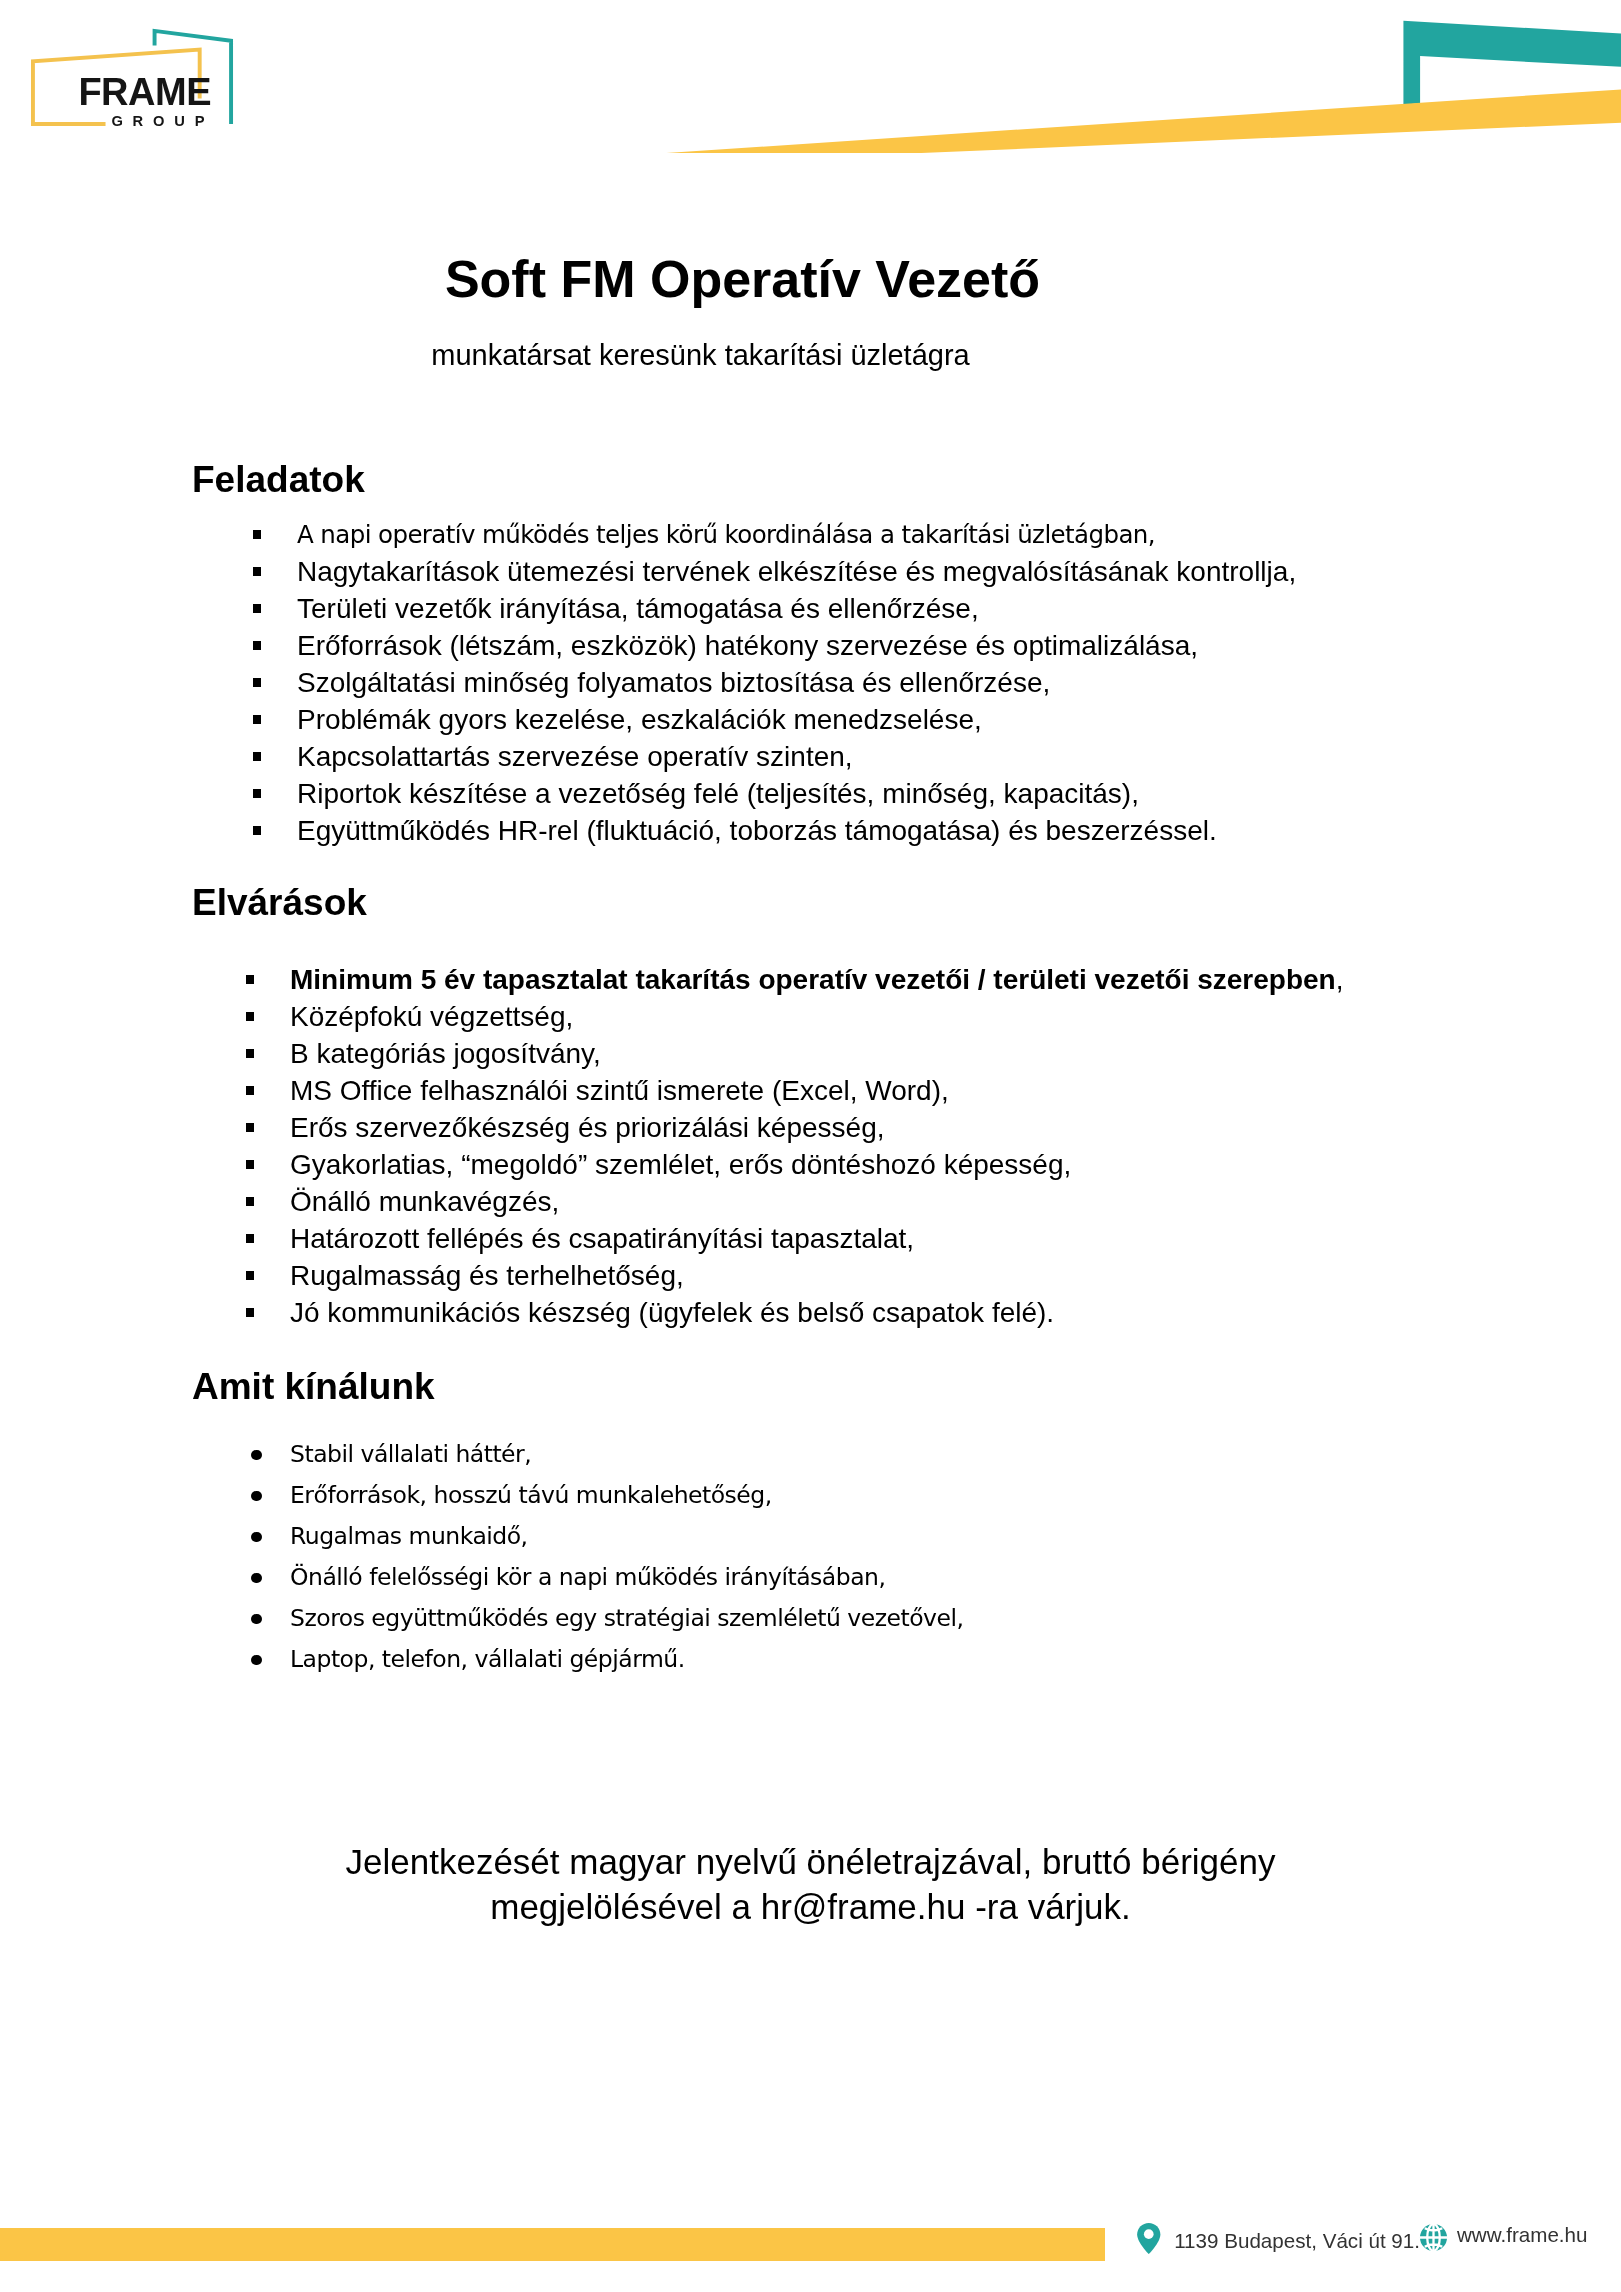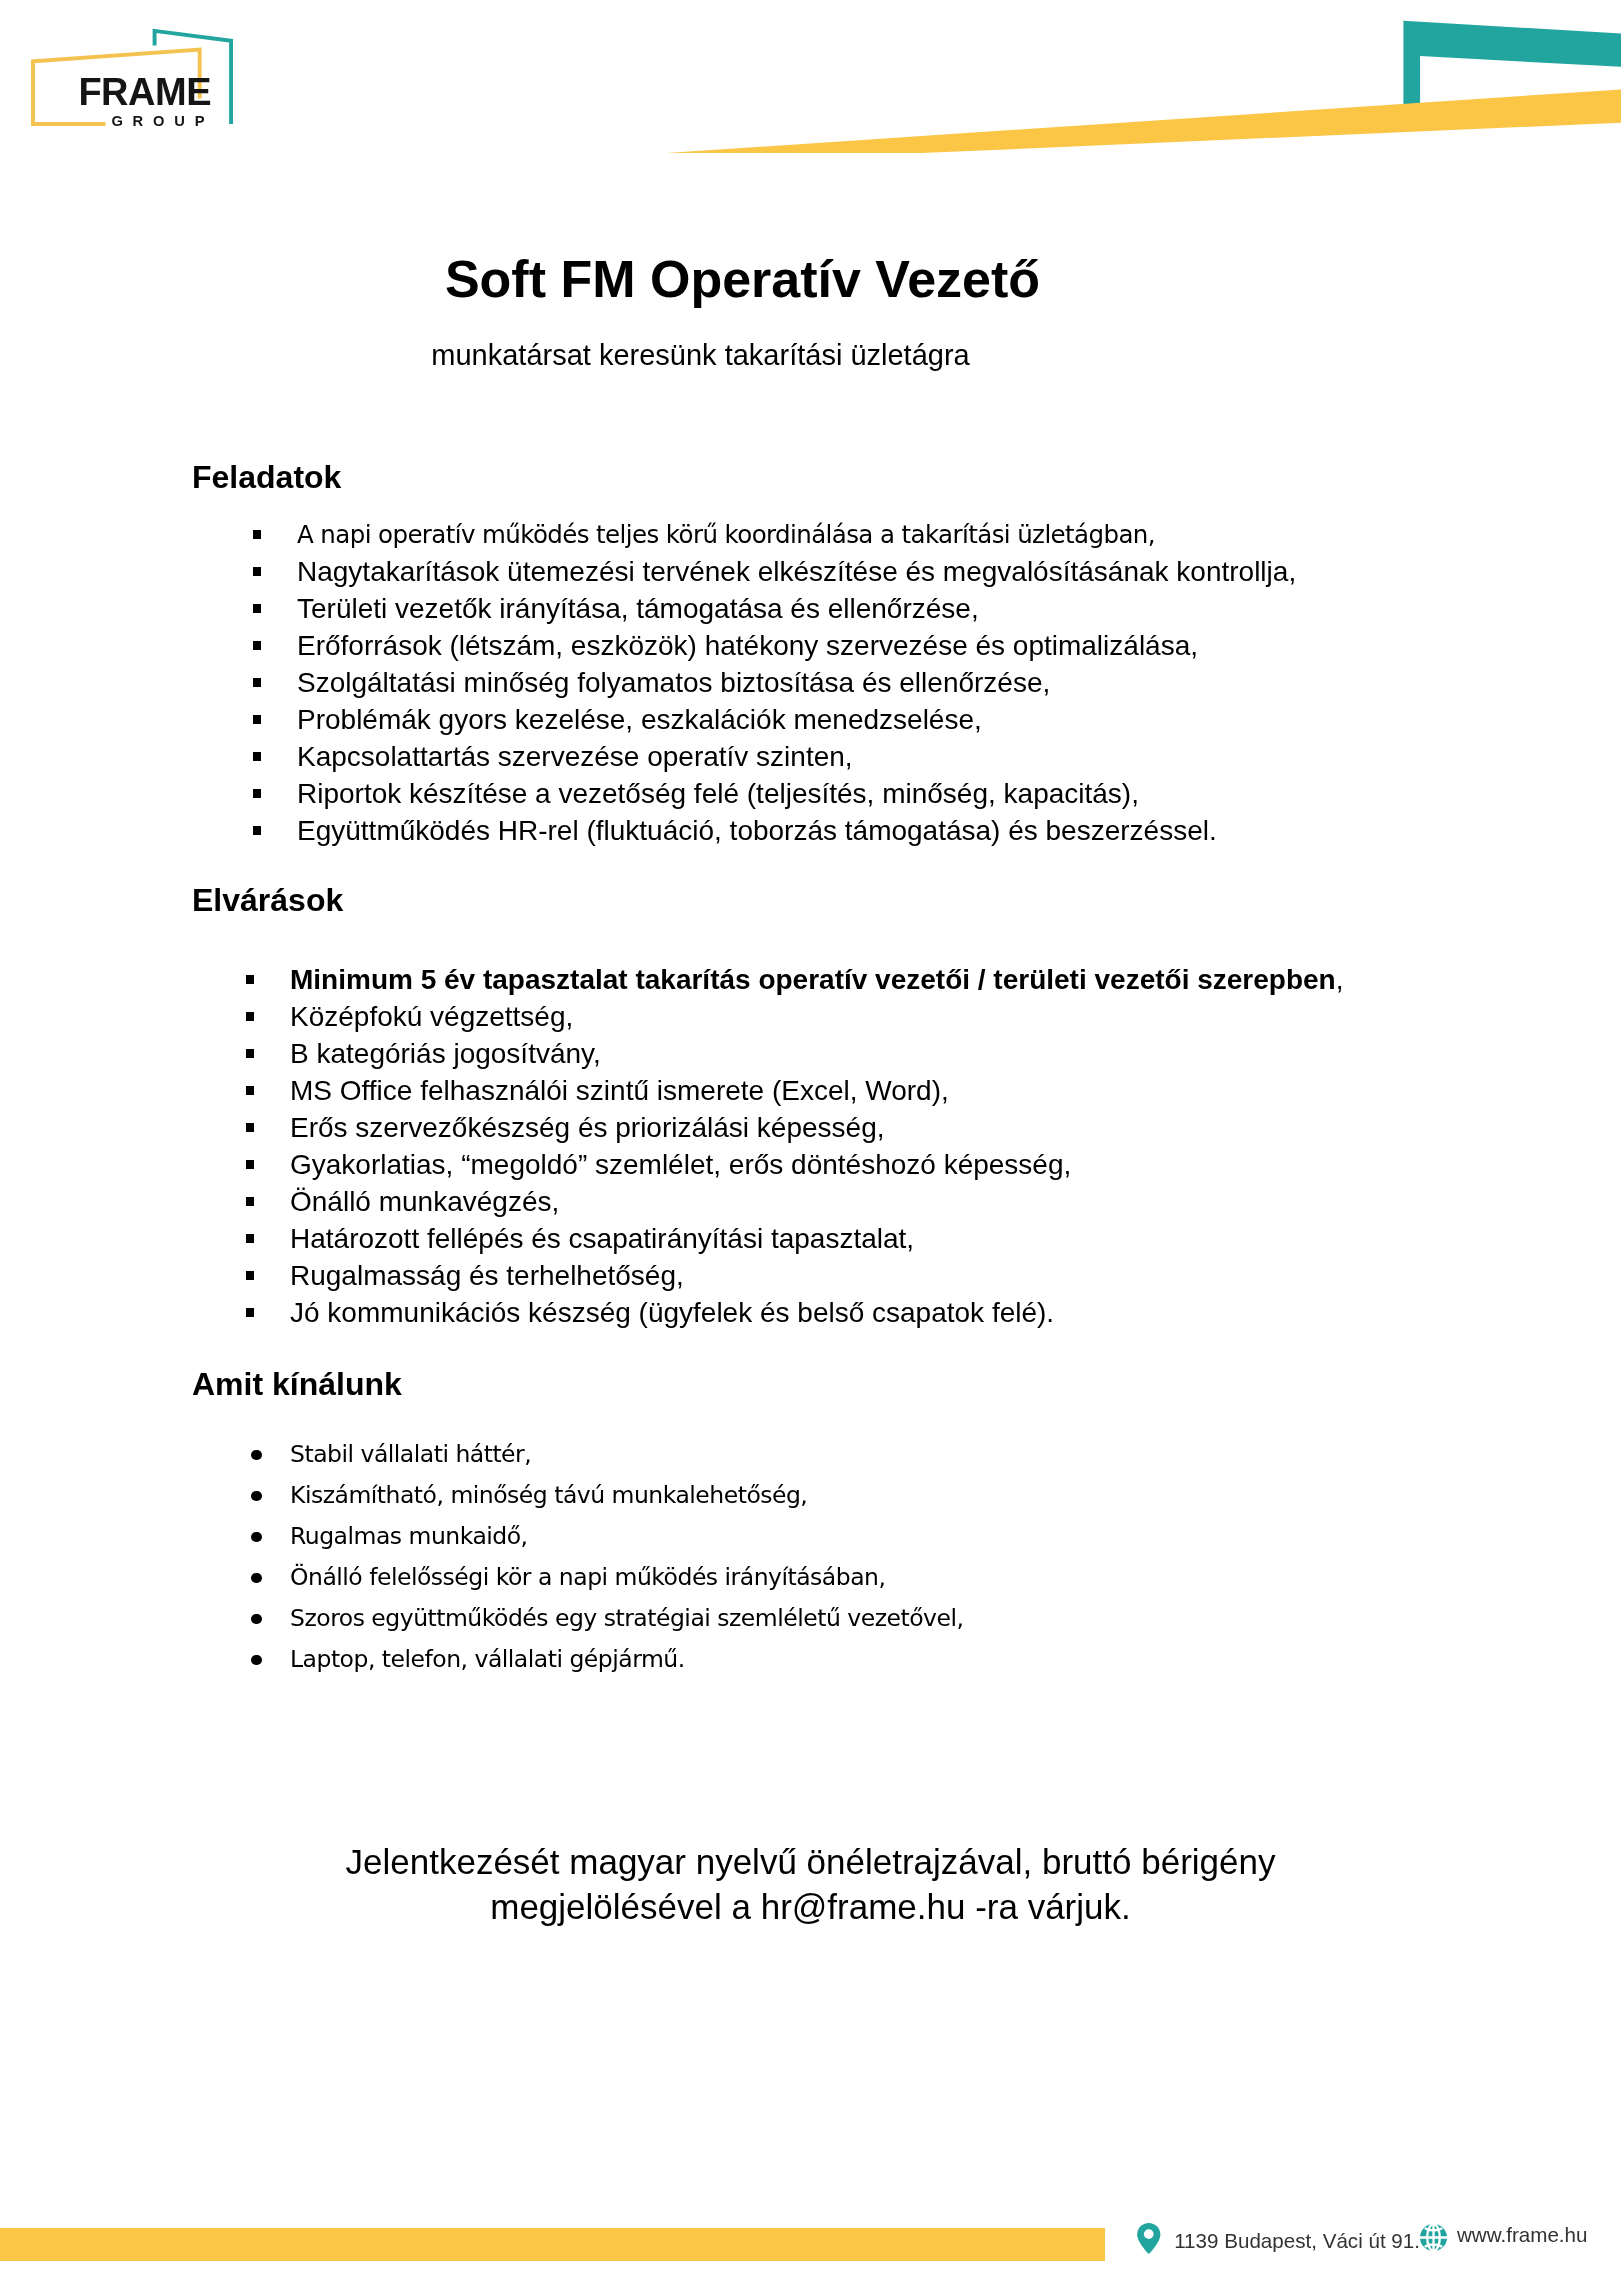--- a/index.html
+++ b/index.html
@@ -12,21 +12,21 @@
   #logo .frame-word { position:absolute; left:51px; top:47px; font-size:38px; font-weight:bold; letter-spacing:-0.5px; color:#151515; line-height:1; }
   #logo .group-word { position:absolute; left:84px; top:88px; font-size:14.7px; font-weight:bold; letter-spacing:9.8px; color:#151515; line-height:1; }
 
   
   #header-deco { left:0; top:0; width:1621px; height:167px; }
 
   
   #title { left:0; width:1485px; top:253px; text-align:center; font-size:52px; font-weight:bold; line-height:1; }
   #subtitle { left:0; width:1401px; top:341px; text-align:center; font-size:29px; line-height:1; }
 
-  .section-heading { position:absolute; left:192px; font-size:32px; font-weight:bold; line-height:1; }
+  .section-heading { position:absolute; left:192px; font-size:37px; font-weight:bold; line-height:1; }
 
   ul.doc-list { position:absolute; margin:0; padding:0; list-style:none; }
   ul.doc-list li { position:relative; line-height:37px; font-size:28px; white-space:nowrap; }
   ul.sq li .bullet { position:absolute; left:-44px; top:13.7px; width:7.8px; height:9.8px; background:#000; }
   ul.dot li .bullet { position:absolute; left:-39px; top:15.7px; width:10.8px; height:10.8px; border-radius:50%; background:#000; }
 
   #tasks { left:297px; top:516px; }
   #tasks li:first-child { font-family:"DejaVu Sans", sans-serif; font-size:24.5px; letter-spacing:-0.6px; }
   #reqs { left:290px; top:961px; }
   #reqs li { line-height:37px; }
@@ -83,21 +83,21 @@
   <li><span class="bullet"></span><span>Gyakorlatias, “megoldó” szemlélet, erős döntéshozó képesség,</span></li>
   <li><span class="bullet"></span><span>Önálló munkavégzés,</span></li>
   <li><span class="bullet"></span><span>Határozott fellépés és csapatirányítási tapasztalat,</span></li>
   <li><span class="bullet"></span><span>Rugalmasság és terhelhetőség,</span></li>
   <li><span class="bullet"></span><span>Jó kommunikációs készség (ügyfelek és belső csapatok felé).</span></li>
 </ul>
 
 <div class="section-heading" style="top:1368px;">Amit kínálunk</div>
 <ul id="offers" class="doc-list dot">
   <li><span class="bullet"></span><span>Stabil vállalati háttér,</span></li>
-  <li><span class="bullet"></span><span>Kiszámítható, minőség távú munkalehetőség,</span></li>
+  <li><span class="bullet"></span><span>Erőforrások, hosszú távú munkalehetőség,</span></li>
   <li><span class="bullet"></span><span>Rugalmas munkaidő,</span></li>
   <li><span class="bullet"></span><span>Önálló felelősségi kör a napi működés irányításában,</span></li>
   <li><span class="bullet"></span><span>Szoros együttműködés egy stratégiai szemléletű vezetővel,</span></li>
   <li><span class="bullet"></span><span>Laptop, telefon, vállalati gépjármű.</span></li>
 </ul>
 
 <div id="apply" class="abs">
   <div>Jelentkezését magyar nyelvű önéletrajzával, bruttó bérigény</div>
   <div>megjelölésével a hr@frame.hu -ra várjuk.</div>
 </div>

